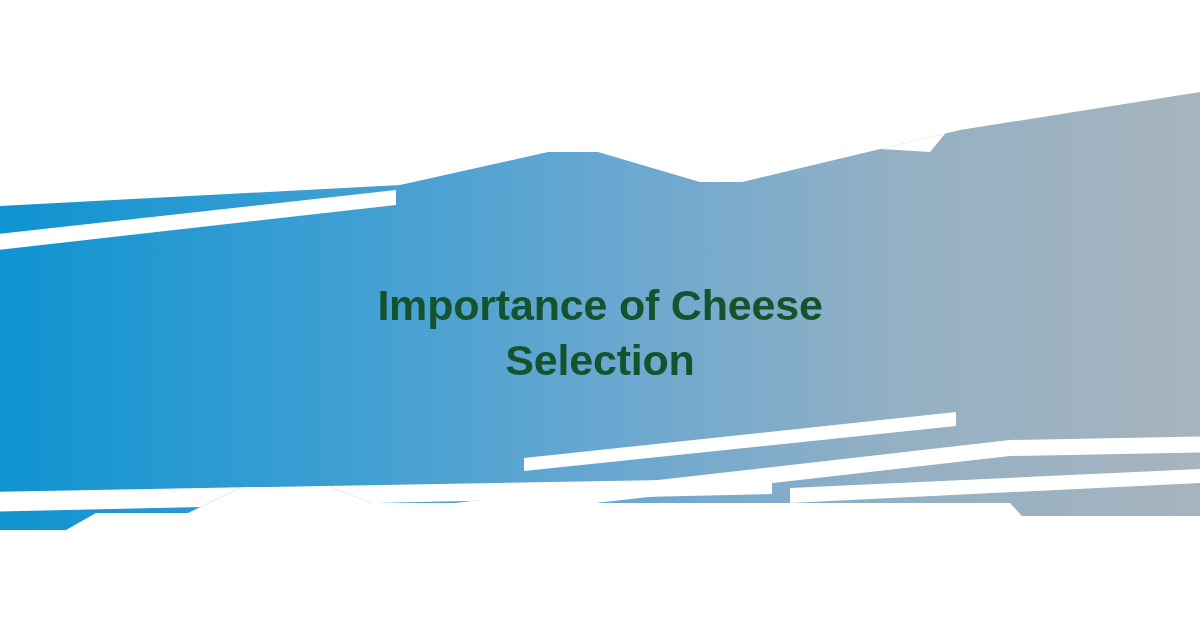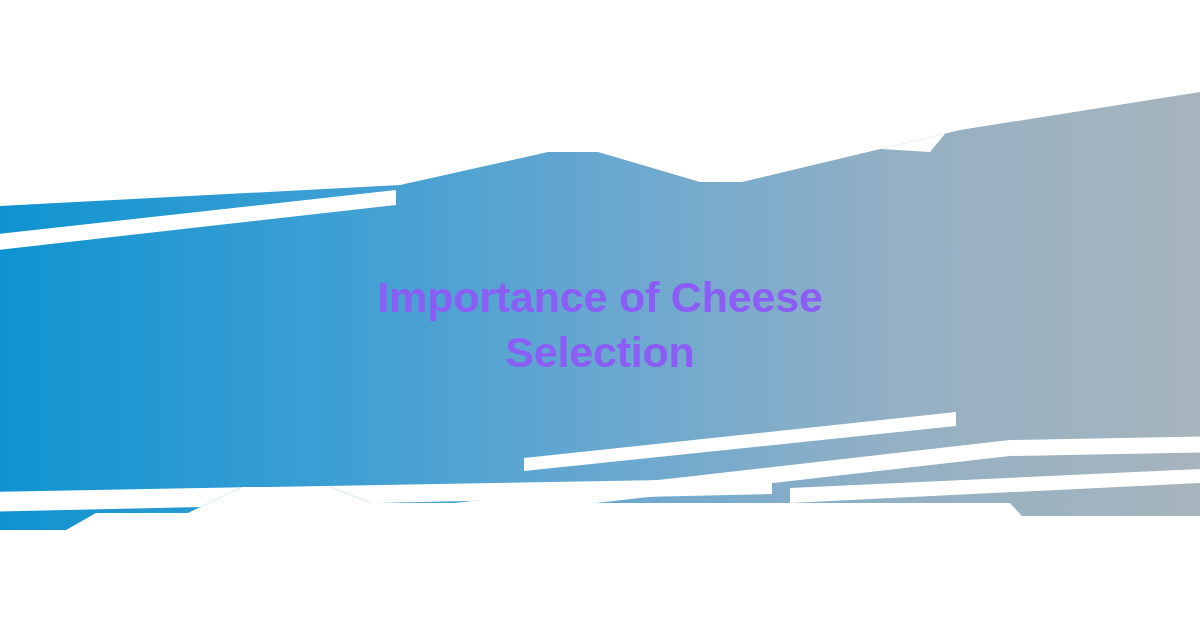--- a/index.html
+++ b/index.html
@@ -27,28 +27,28 @@
     top:262px;
     width:1200px;
     display:flex;
     flex-direction:column;
     align-items:center;
     justify-content:center;
     pointer-events:none;
   }
   #title{
     width:560px;
-    margin:8px;
+    margin:16px;
     text-align:center;
     font-family:"Liberation Sans", sans-serif;
     font-size:43px;
     font-weight:bold;
     line-height:1.27;
     letter-spacing:-0.2px;
-    color:#8b5cf6;
+    color:#14532d;
     word-wrap:break-word;
   }
 </style>
 </head>
 <body>
 
 <div id="banner">
 
   <svg id="art" viewBox="0 0 1200 630" preserveAspectRatio="none" aria-hidden="true">
     <defs>

